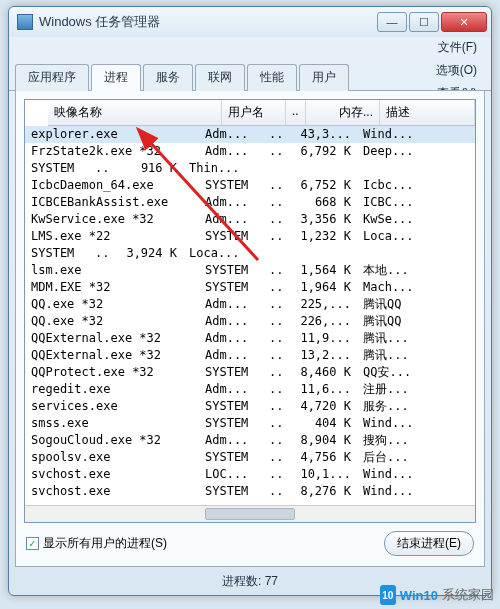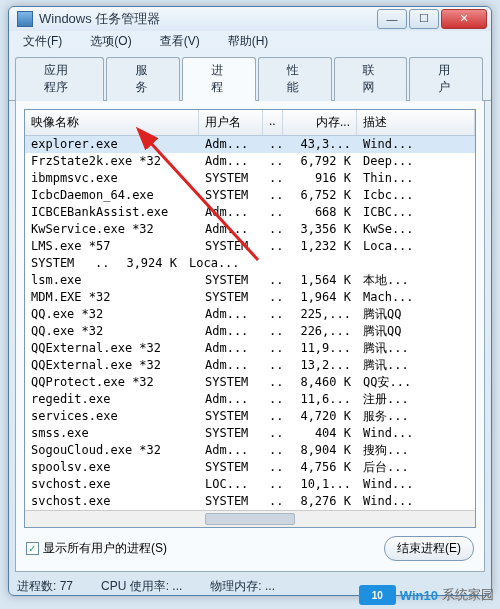--- a/index.html
+++ b/index.html
@@ -47,31 +47,32 @@
   display: flex; align-items: center; justify-content: center;
   font-size: 11px; color: #2a3a4a;
   cursor: pointer;
 }
 .win-btn.close { background: linear-gradient(to bottom, #e88, #c33); color: #fff; width: 46px; border-color:#a33;}
 .menubar {
   height: 22px;
   display: flex;
   align-items: flex-end;
   padding: 0 6px;
-  gap: 12px;
+  gap: 2px;
+  flex-direction: column;
 }
 .menu-item { padding: 2px 8px; color: #1a2a3a; cursor: pointer; }
 .tabs {
   display: flex;
   padding: 4px 6px 0 6px;
   gap: 0;
   border-bottom: 1px solid #9ab;
 }
 .tab {
-  padding: 4px 28px;
+  padding: 4px 12px;
   border: 1px solid #9ab;
   border-bottom: none;
   background: #e6eef6;
   margin-right: 2px;
   border-radius: 3px 3px 0 0;
   cursor: pointer;
   color: #234;
   position: relative;
   top: 1px;
 }
@@ -95,20 +96,21 @@
   background: #fff;
   display: flex;
   flex-direction: column;
   overflow: hidden;
 }
 .list-header {
   display: flex;
   background: linear-gradient(to bottom, #fdfdfe, #e8eef4);
   border-bottom: 1px solid #b8c8d8;
   font-size: 12px;
+  margin-left: 23px;
 }
 .col-h {
   padding: 4px 6px;
   border-right: 1px solid #cdd8e3;
   white-space: nowrap;
   overflow: hidden;
 }
 .c1 { width: 174px; }
 .c2 { width: 64px; }
 .c3 { width: 20px; }
@@ -163,35 +165,36 @@
   background: linear-gradient(#fdfdfe,#e4ecf3);
   cursor: pointer;
 }
 .statusbar {
   height: 22px;
   display: flex;
   align-items: center;
   padding: 0 8px;
   gap: 28px;
   color: #234;
+  flex-direction: column;
 }
 .status-cell { white-space: nowrap; }
 .arrow-svg {
   position: absolute;
   pointer-events: none;
   left: 0; top: 0;
 }
 .watermark {
   position: absolute;
   right: 6px; bottom: 4px;
   display: flex; align-items: center; gap: 4px;
   font-size: 13px;
 }
 .wm-logo {
-  width: 37px; height: 20px;
+  width: 16px; height: 20px;
   background: #1e90e0;
   border-radius: 3px;
   display:flex; align-items:center; justify-content:center;
   color:#fff; font-weight:bold; font-size:10px;
 }
 .wm-text1 { color: #1e90e0; font-weight: bold; }
 .wm-text2 { color: #666; }
 </style>
 </head>
 <body>
@@ -210,24 +213,24 @@
 
   <div class="menubar">
     <div class="menu-item">文件(F)</div>
     <div class="menu-item">选项(O)</div>
     <div class="menu-item">查看(V)</div>
     <div class="menu-item">帮助(H)</div>
   </div>
 
   <div class="tabs">
     <div class="tab">应用程序</div>
+    <div class="tab active">进程</div>
     <div class="tab">服务</div>
-    <div class="tab active">进程</div>
+    <div class="tab">联网</div>
     <div class="tab">性能</div>
-    <div class="tab">联网</div>
     <div class="tab">用户</div>
   </div>
 
   <div class="content">
     <div class="listview">
       <div class="list-header">
         <div class="col-h c1">映像名称</div>
         <div class="col-h c2">用户名</div>
         <div class="col-h c3">..</div>
         <div class="col-h c4">内存...</div>
@@ -242,21 +245,20 @@
             <div class="cell c5">Wind...</div>
           </div>
           <div class="row">
             <div class="cell c1">FrzState2k.exe *32</div>
             <div class="cell c2">Adm...</div>
             <div class="cell c3">..</div>
             <div class="cell c4">6,792 K</div>
             <div class="cell c5">Deep...</div>
           </div>
           <div class="row">
-            <div class="cell c1">ibmpmsvc.exe</div>
             <div class="cell c2">SYSTEM</div>
             <div class="cell c3">..</div>
             <div class="cell c4">916 K</div>
             <div class="cell c5">Thin...</div>
           </div>
           <div class="row">
             <div class="cell c1">IcbcDaemon_64.exe</div>
             <div class="cell c2">SYSTEM</div>
             <div class="cell c3">..</div>
             <div class="cell c4">6,752 K</div>
@@ -270,21 +272,21 @@
             <div class="cell c5">ICBC...</div>
           </div>
           <div class="row">
             <div class="cell c1">KwService.exe *32</div>
             <div class="cell c2">Adm...</div>
             <div class="cell c3">..</div>
             <div class="cell c4">3,356 K</div>
             <div class="cell c5">KwSe...</div>
           </div>
           <div class="row">
-            <div class="cell c1">LMS.exe *57</div>
+            <div class="cell c1">LMS.exe *22</div>
             <div class="cell c2">SYSTEM</div>
             <div class="cell c3">..</div>
             <div class="cell c4">1,232 K</div>
             <div class="cell c5">Loca...</div>
           </div>
           <div class="row">
             <div class="cell c2">SYSTEM</div>
             <div class="cell c3">..</div>
             <div class="cell c4">3,924 K</div>
             <div class="cell c5">Loca...</div>

